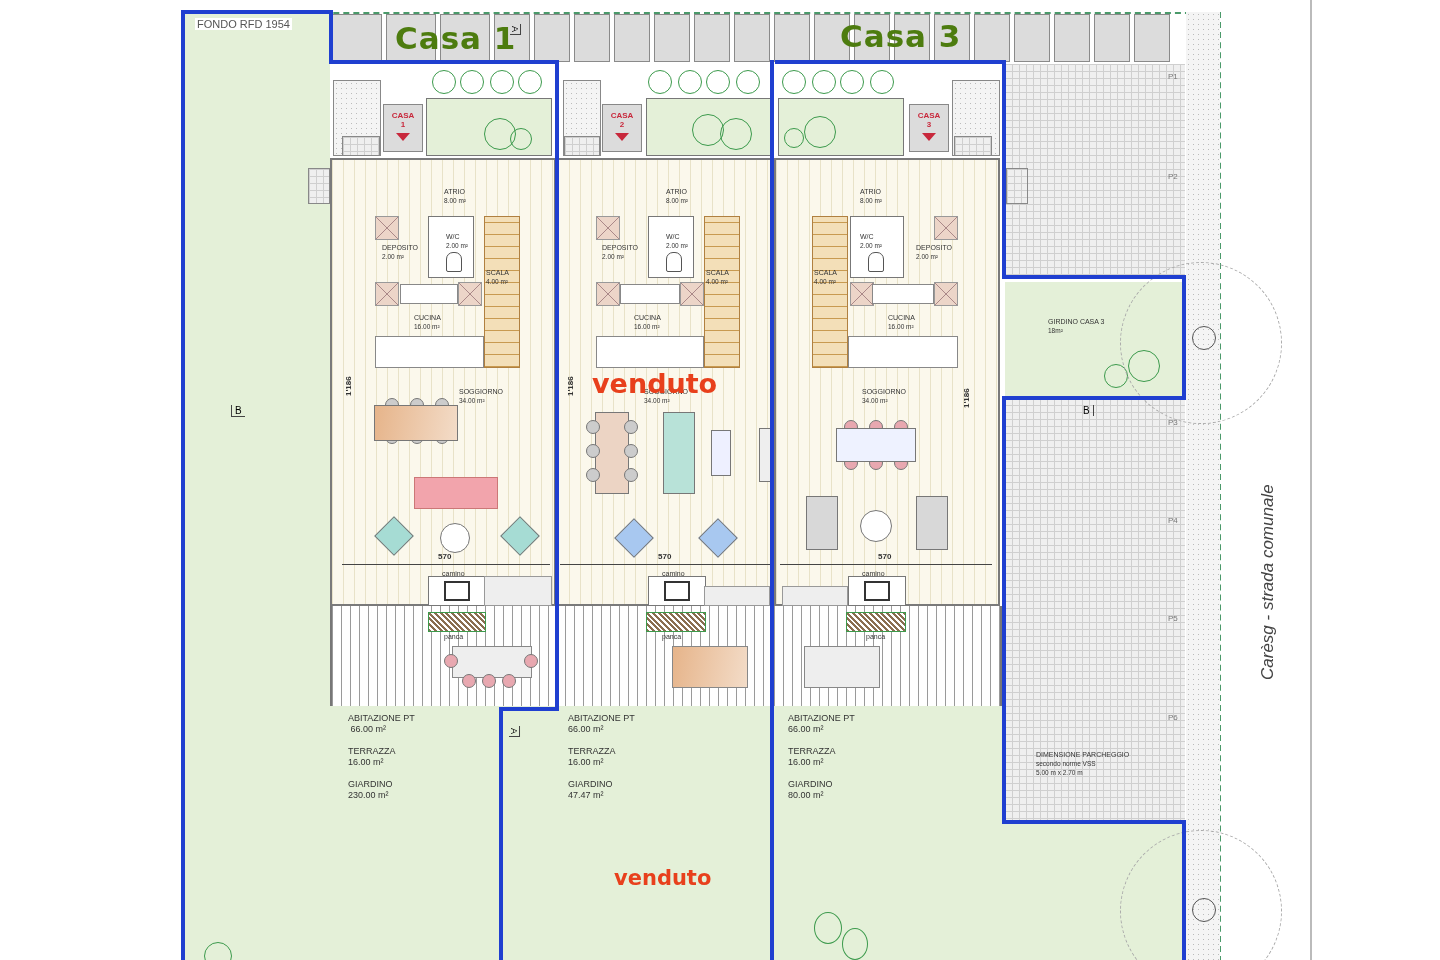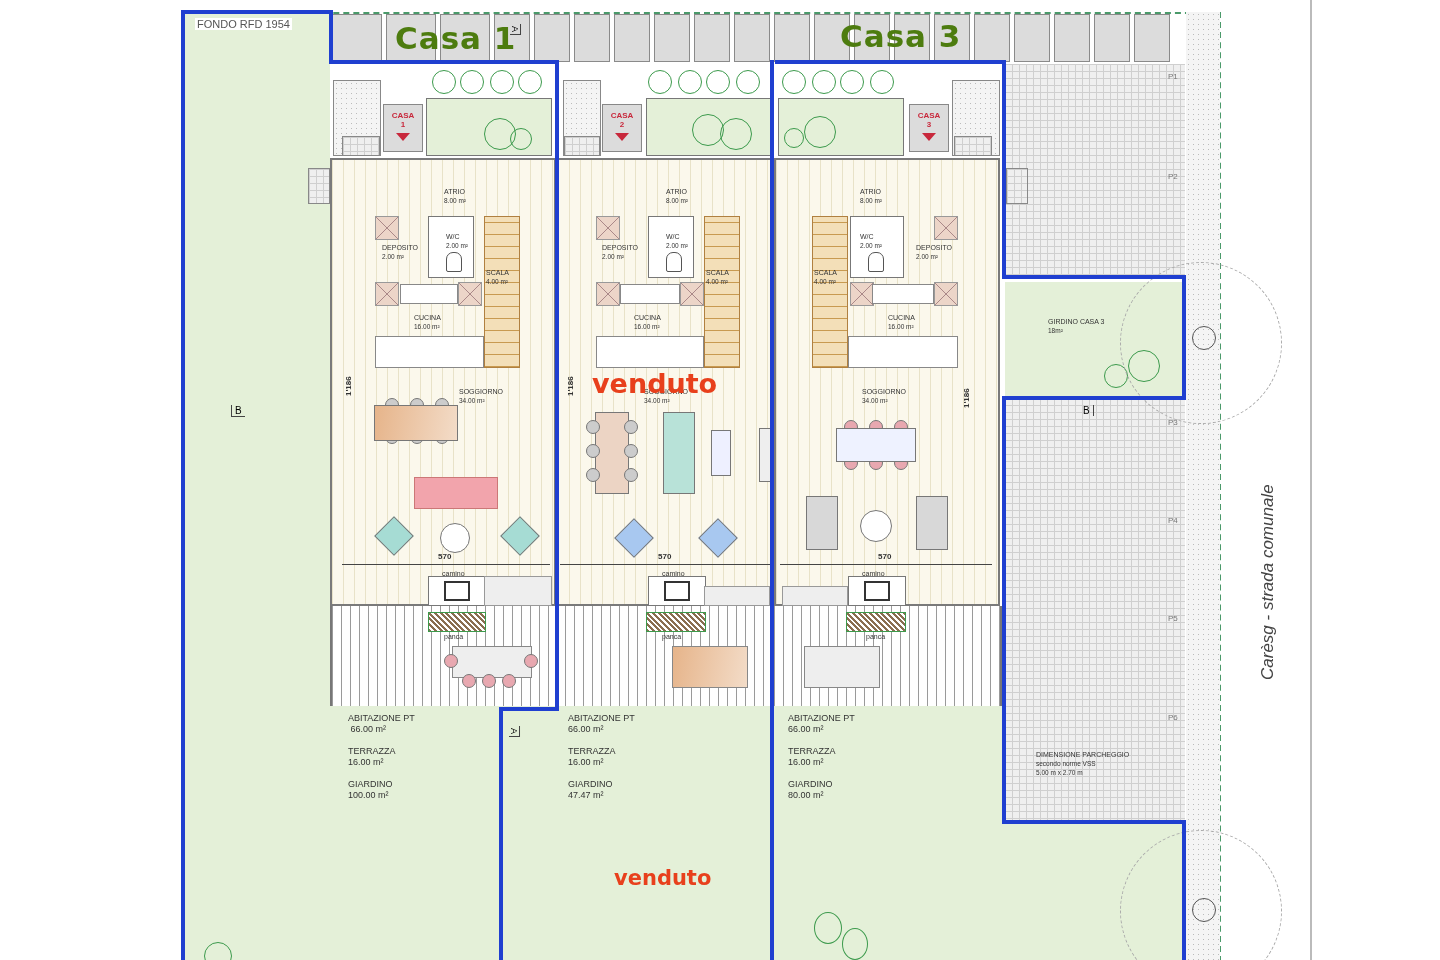--- a/index.html
+++ b/index.html
@@ -243,21 +243,21 @@
       <div style="margin:4px auto;width:22px;height:16px;border:2px solid #333;"></div>
     </div>
   <div class="abs" style="left:782px;top:586px;width:64px;height:18px;background:#eee;border:1px solid #999;"></div>
   <div class="abs" style="left:846px;top:612px;width:58px;height:18px;background:repeating-linear-gradient(45deg,#8a6e50 0 2px,#fff 2px 4px);border:1px solid #3c9a4c;"></div>
   <div class="lbl" style="left:866px;top:632px;text-transform:none;font-size:7px;">panca</div>
   <div class="abs" style="left:804px;top:646px;width:74px;height:40px;background:#eee;border:1px solid #888;"></div>
 
   <div class="info" style="left:348px;top:713px;">
     <div><span>ABITAZIONE PT</span><br>&nbsp;<span>66.00 m²</span></div>
     <div><span>TERRAZZA</span><br><span>16.00 m²</span></div>
-    <div><span>GIARDINO</span><br><span>100.00 m²</span></div>
+    <div><span>GIARDINO</span><br><span>230.00 m²</span></div>
   </div>
   <div class="info" style="left:568px;top:713px;">
     <div><span>ABITAZIONE PT</span><br><span>66.00 m²</span></div>
     <div><span>TERRAZZA</span><br><span>16.00 m²</span></div>
     <div><span>GIARDINO</span><br><span>47.47 m²</span></div>
   </div>
   <div class="info" style="left:788px;top:713px;">
     <div><span>ABITAZIONE PT</span><br><span>66.00 m²</span></div>
     <div><span>TERRAZZA</span><br><span>16.00 m²</span></div>
     <div><span>GIARDINO</span><br><span>80.00 m²</span></div>

